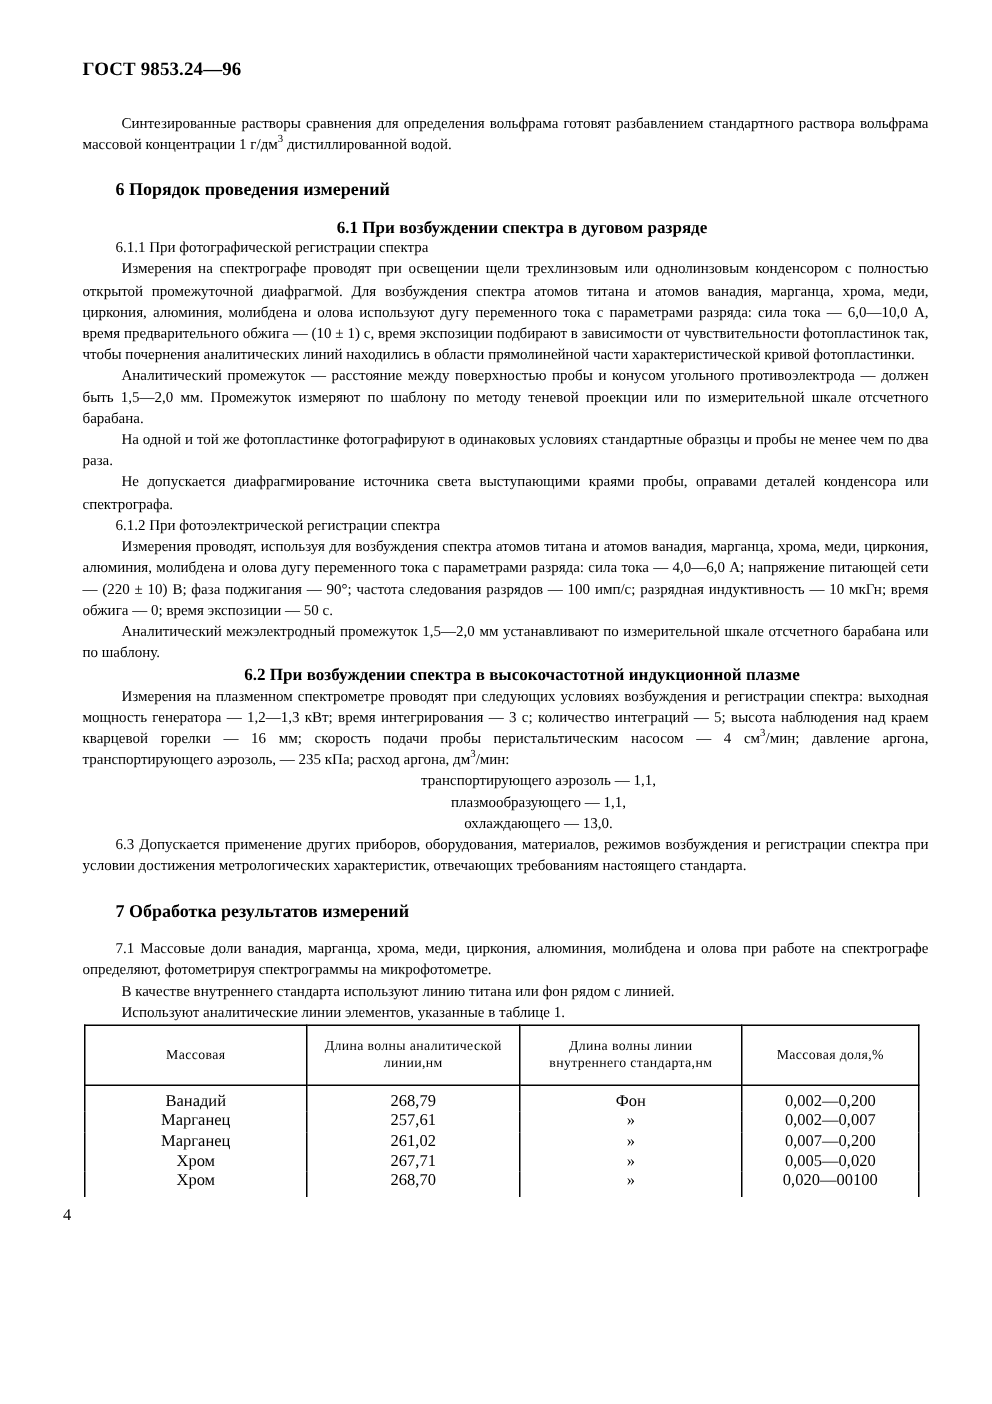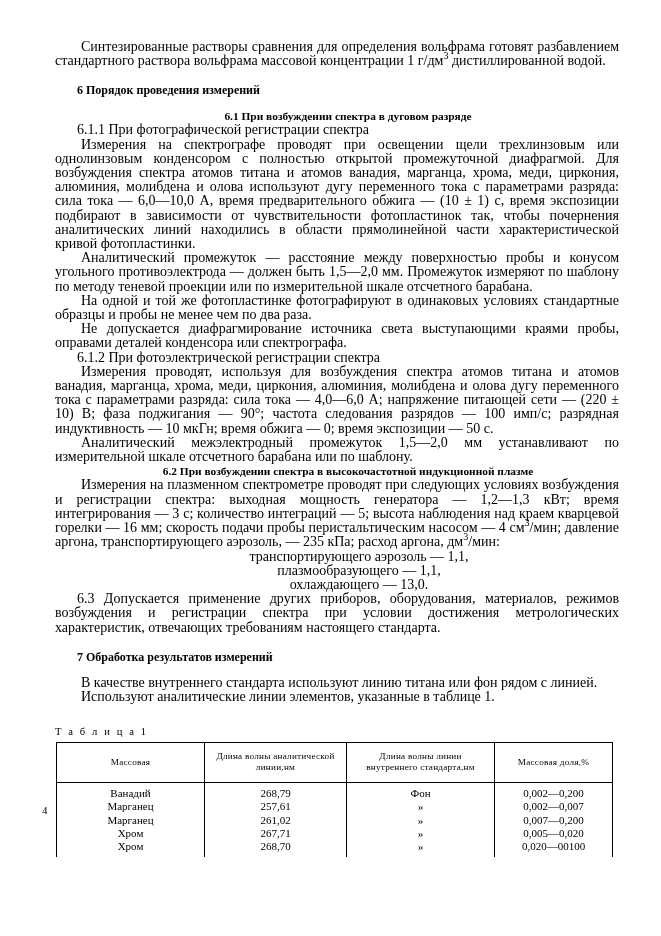--- a/index.html
+++ b/index.html
@@ -27,21 +27,21 @@
   .doc-header {
     font-family: "Liberation Serif", "DejaVu Serif", serif;
     font-weight: bold;
     font-size: 12.6px;
     letter-spacing: 0.1px;
     margin: 0 0 22px 0;
     line-height: 1.1;
   }
   p {
     margin: 0;
-    font-size: 14px;
+    font-size: 10px;
     line-height: 14.2px;
     text-align: justify;
     text-justify: inter-word;
   }
   .indent {
     text-indent: 26px;
   }
   .indent-sm {
     text-indent: 22px;
   }
@@ -124,20 +124,21 @@
     left: 42px;
     bottom: 120px;
     font-size: 11px;
   }
 </style>
 </head>
 <body>
 
 <div class="page">
 
+  <div class="doc-header">ГОСТ 9853.24—96</div>
 
   <p class="indent"><span>Синтезированные растворы сравнения для определения вольфрама готовят разбавлением стандартного раствора вольфрама массовой концентрации 1 г/дм</span><sup>3</sup><span> дистиллированной водой.</span></p>
 
   <h2 class="section">6  Порядок проведения измерений</h2>
 
   <h3 class="subsection">6.1  При возбуждении спектра в дуговом разряде</h3>
 
   <p class="sub-item">6.1.1  При фотографической регистрации спектра</p>
 
   <p class="indent">Измерения на спектрографе проводят при освещении щели трехлинзовым или однолинзовым конденсором с полностью открытой промежуточной диафрагмой. Для возбуждения спектра атомов титана и атомов ванадия, марганца, хрома, меди, циркония, алюминия, молибдена и олова используют дугу переменного тока с параметрами разряда: сила тока — 6,0—10,0 А, время предварительного обжига — (10 ± 1) с, время экспозиции подбирают в зависимости от чувствительности фотопластинок так, чтобы почернения аналитических линий находились в области прямолинейной части характеристической кривой фотопластинки.</p>
@@ -159,26 +160,26 @@
   <p class="indent"><span>Измерения на плазменном спектрометре проводят при следующих условиях возбуждения и регистрации спектра: выходная мощность генератора — 1,2—1,3 кВт; время интегрирования — 3 с; количество интеграций — 5; высота наблюдения над краем кварцевой горелки — 16 мм; скорость подачи пробы перистальтическим насосом — 4 см</span><sup>3</sup><span>/мин; давление аргона, транспортирующего аэрозоль, — 235 кПа; расход аргона, дм</span><sup>3</sup><span>/мин:</span></p>
 
   <p class="listline">транспортирующего аэрозоль — 1,1,</p>
   <p class="listline">плазмообразующего — 1,1,</p>
   <p class="listline">охлаждающего — 13,0.</p>
 
   <p class="indent-sm">6.3  Допускается применение других приборов, оборудования, материалов, режимов возбуждения и регистрации спектра при условии достижения метрологических характеристик, отвечающих требованиям настоящего стандарта.</p>
 
   <h2 class="section">7  Обработка результатов измерений</h2>
 
+  <p class="indent-sm">7.1  Массовые доли ванадия, марганца, хрома, меди, циркония, алюминия, молибдена и олова при работе на спектрографе определяют, фотометрируя спектрограммы на микрофотометре.</p>
 
   <p class="indent">В качестве внутреннего стандарта используют линию титана или фон рядом с линией.</p>
 
   <p class="indent">Используют аналитические линии элементов, указанные в таблице 1.</p>
 
-  <div class="tbl-caption">Т а б л и ц а  1</div>
 
   <table class="data">
     <colgroup>
       <col class="col1">
         <col class="col2">
         <col class="col3">
         <col class="col4">
     </colgroup>
     <thead>
       <tr>

